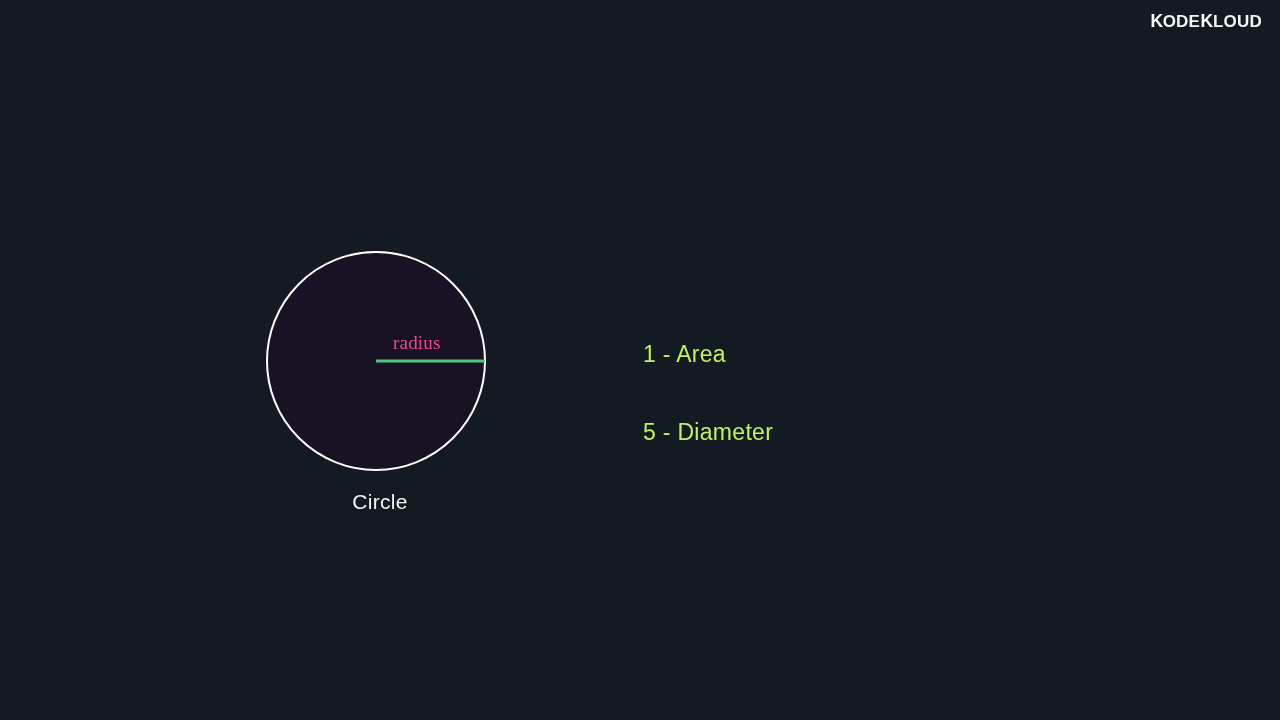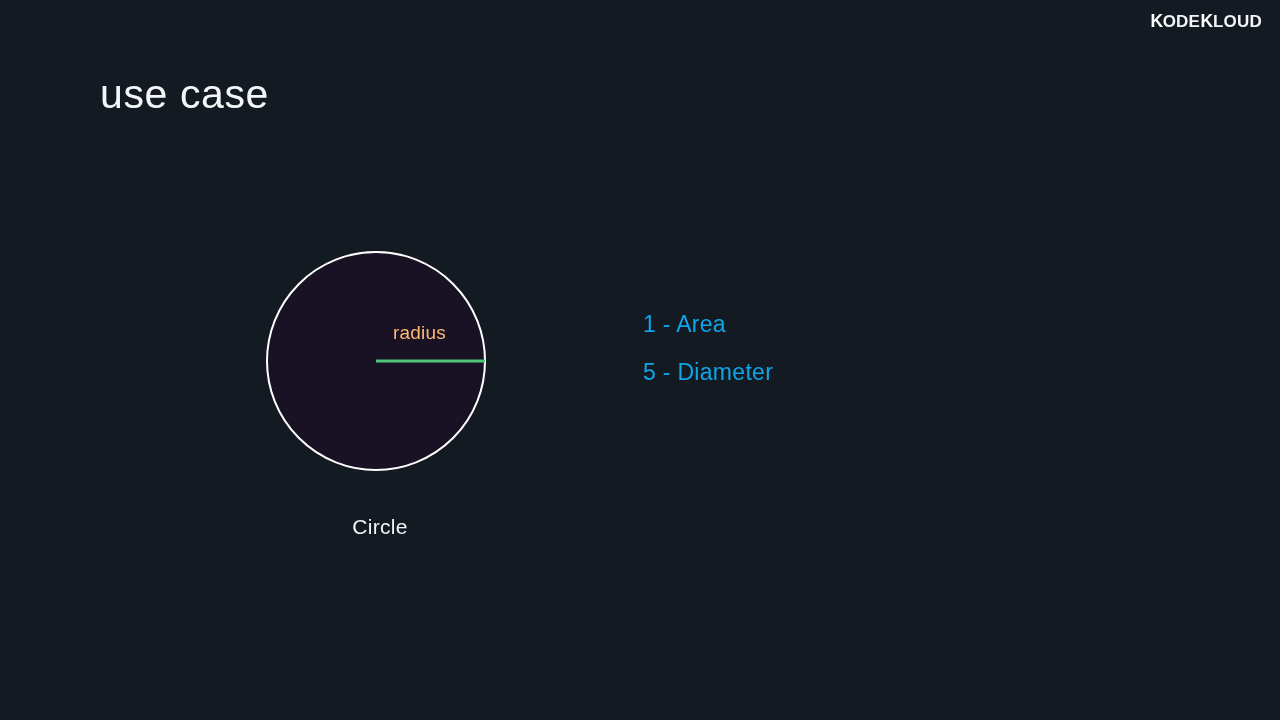--- a/index.html
+++ b/index.html
@@ -78,73 +78,73 @@
   }
   .circle-svg {
     display: block;
     width: 222px;
     height: 222px;
     overflow: visible;
   }
   .radius-label {
     position: absolute;
     left: 128px;
-    top: 72px;
+    top: 82px;
     font-size: 19px;
     font-weight: 400;
-    color: #fdba74;
+    color: #ec4899;
     white-space: nowrap;
     letter-spacing: 0.2px;
+    font-family: Liberation Serif, serif;
   }
   .shape-caption {
     position: absolute;
     left: 0;
     top: 240px;
     width: 230px;
     text-align: center;
     font-size: 21px;
     font-weight: 400;
     color: #f2f4f7;
     letter-spacing: 0.3px;
-    margin-top: 25px;
   }
 
   
   .ops-list {
     position: absolute;
     left: 643px;
     top: 310px;
     display: flex;
     flex-direction: column;
     gap: 19px;
   }
   .ops-item {
     font-size: 23px;
     font-weight: 400;
-    color: #0ea5e9;
+    color: #bef264;
     letter-spacing: 0.3px;
     line-height: 1.25;
     white-space: nowrap;
+    margin-top: 30px;
   }
 </style>
 </head>
 <body>
 
 <div class="slide">
 
   <div class="brand">
     <span class="brand-text">
         <span class="brand-k">K</span>
         <span>ODE</span>
         <span class="brand-k">K</span>
         <span>LOUD</span>
       </span>
   </div>
 
-  <div class="title">use case</div>
 
   <div class="figure">
     <div class="shape-wrap">
       <svg class="circle-svg" viewBox="0 0 222 222">
         <circle cx="111" cy="111" r="109" fill="#191124" stroke="#ffffff" stroke-width="2"></circle>
         <line x1="111" y1="111" x2="220" y2="111" stroke="#4fc87a" stroke-width="3" stroke-linecap="butt"></line>
       </svg>
       <div class="radius-label">radius</div>
     </div>
     <div class="shape-caption">Circle</div>

